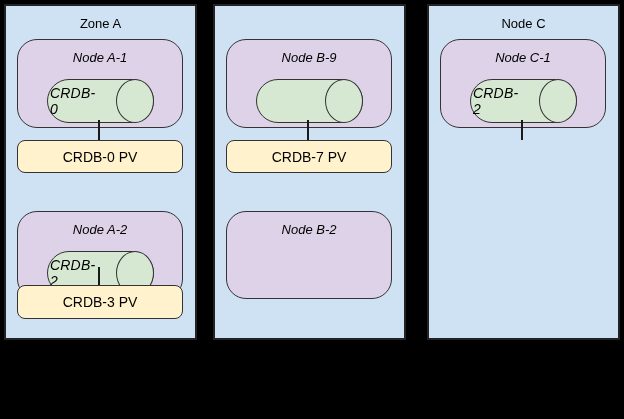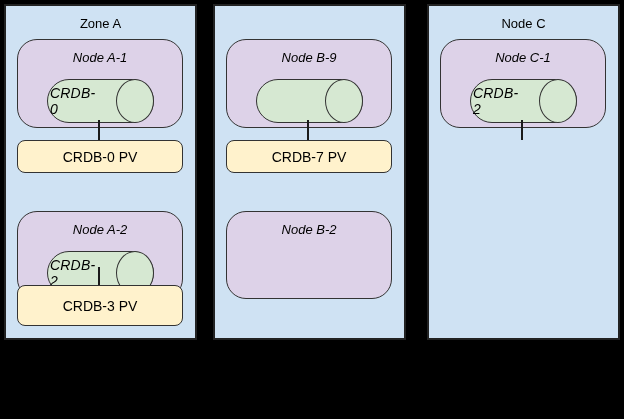--- a/index.html
+++ b/index.html
@@ -109,21 +109,21 @@
     height: 33px;
     background: #fff2cc;
     border: 1px solid #333;
     border-radius: 8px;
     display: flex;
     align-items: center;
     justify-content: center;
     font-size: 14px;
   }
   .pv-1 { top: 134px; }
-  .pv-2 { top: 279px; height: 41px; }
+  .pv-2 { top: 279px; height: 34px; }
 </style>
 </head>
 <body>
 
 <div id="canvas">
 
   <div class="zone zone-a">
     <div class="zone-label">Zone A</div>
 
     <div class="node node-1">

